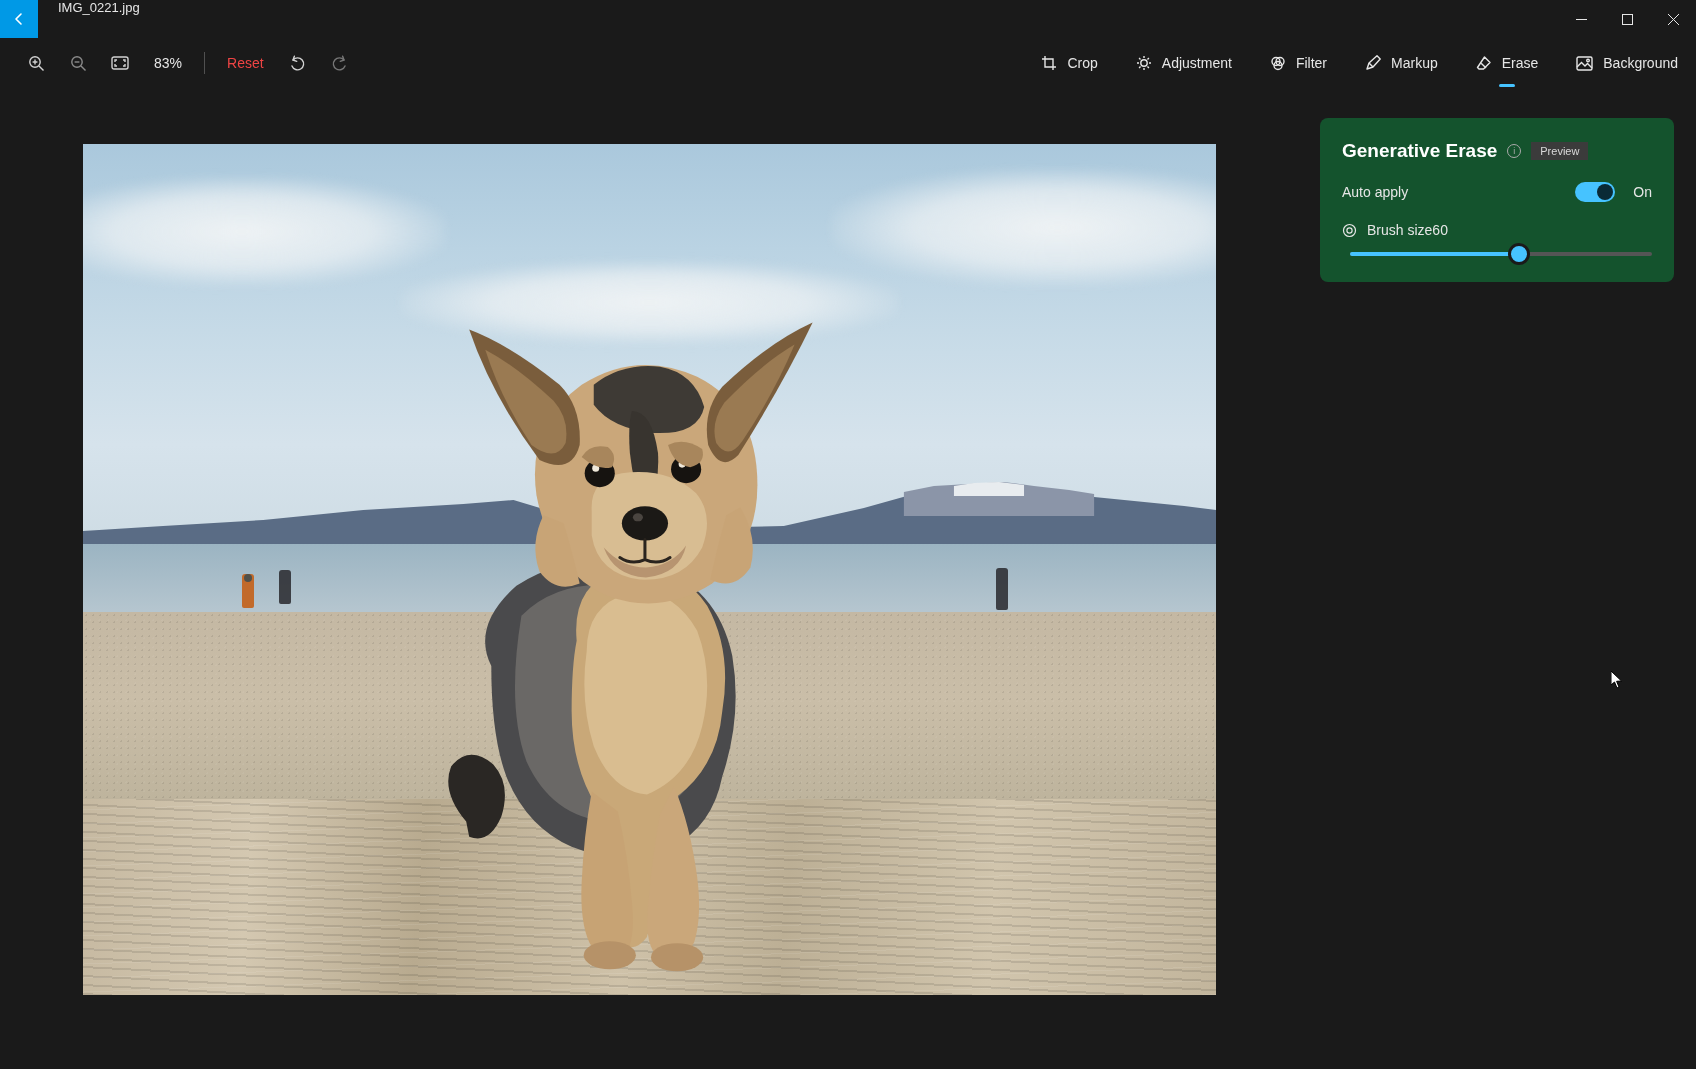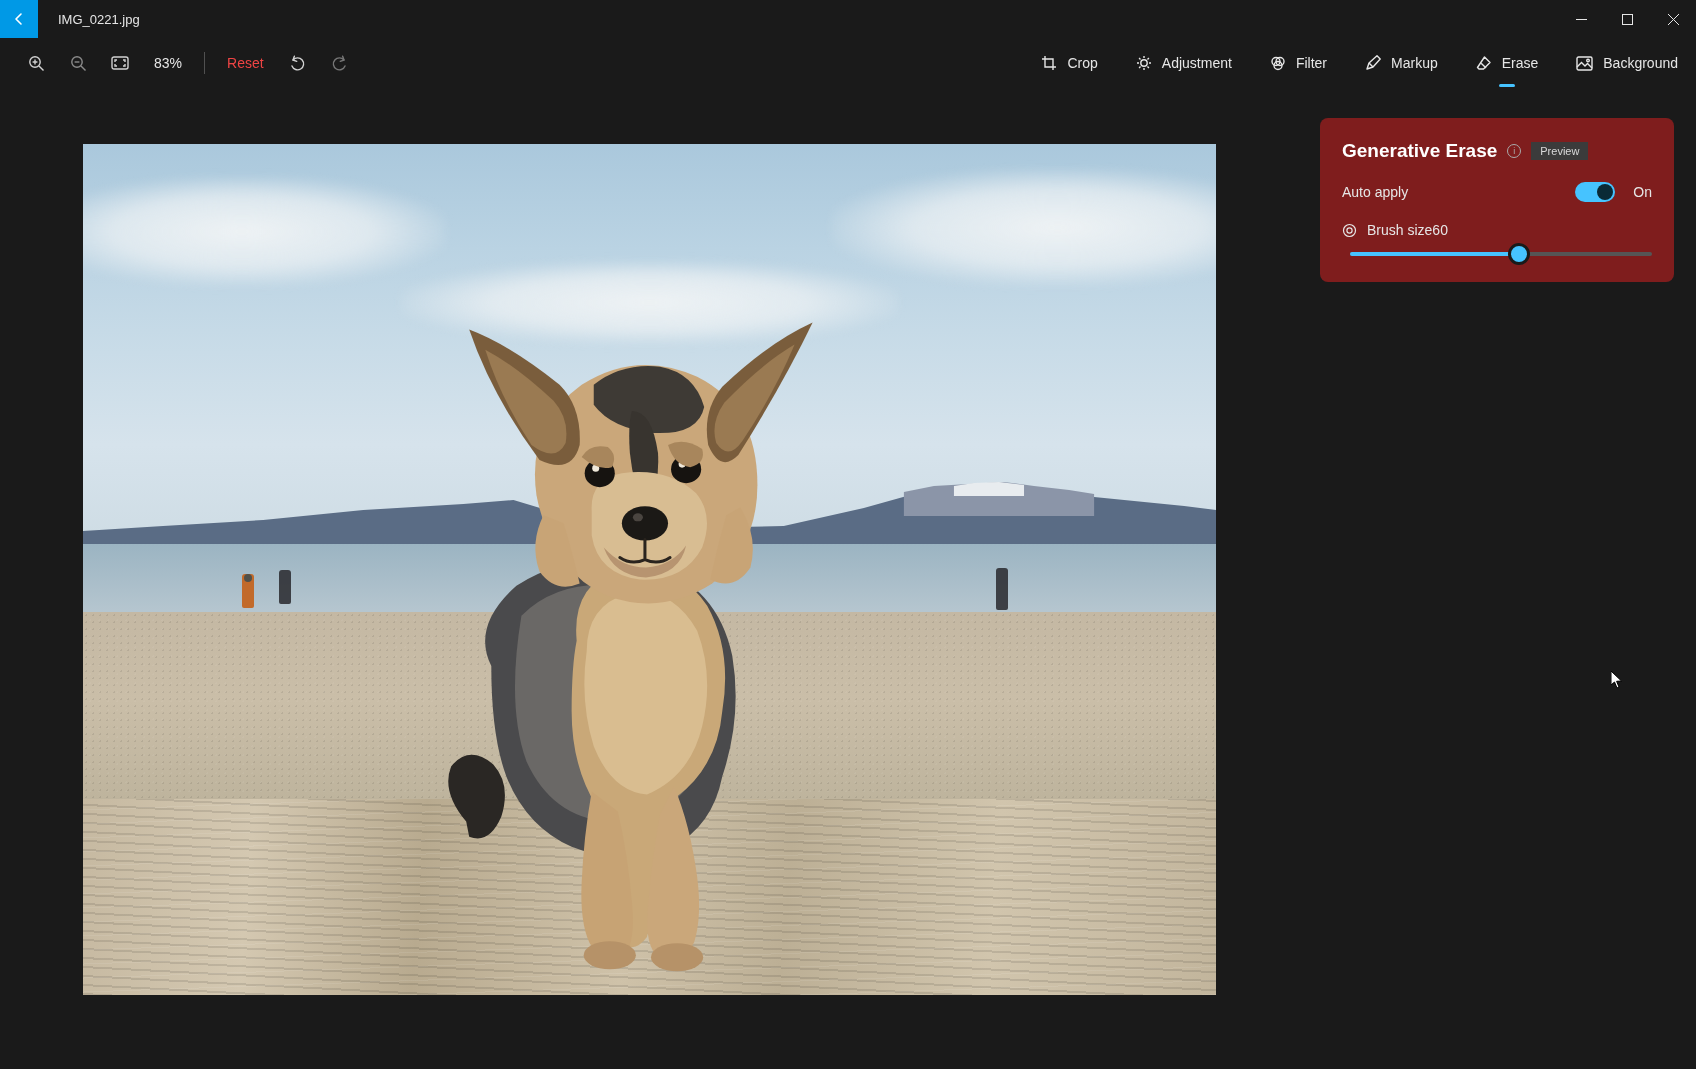--- a/index.html
+++ b/index.html
@@ -1,19 +1,19 @@
 <!DOCTYPE html>
 <html><head>
 <meta charset="utf-8">
 <style>
 * { margin:0; padding:0; box-sizing:border-box; font-family:"Segoe UI",-apple-system,BlinkMacSystemFont,sans-serif; -webkit-font-smoothing:antialiased; user-select:none; }
 body { background:#1a1a1a; color:#fff; width:1696px; height:1069px; overflow:hidden; display:flex; flex-direction:column; }
 
 
-.titlebar { height:38px; display:flex; align-items:center; background:#1a1a1a; }
+.titlebar { height:38px; display:flex; align-items:flex-start; background:#1a1a1a; }
 .back-btn { width:38px; height:38px; background:#0099e6; display:flex; align-items:center; justify-content:center; }
 .back-btn svg { stroke:#fff; }
 .title { margin-left:20px; font-size:13px; color:#e6e6e6; }
 .spacer { flex:1; }
 .win-btn { width:46px; height:38px; display:flex; align-items:center; justify-content:center; color:#e6e6e6; }
 .win-btn svg { stroke:#e6e6e6; fill:none; }
 
 
 .toolbar { height:50px; display:flex; align-items:center; padding:0 18px; gap:6px; }
 .tool-icon-btn { width:36px; height:36px; display:flex; align-items:center; justify-content:center; opacity:.9; border-radius:4px; }
@@ -46,21 +46,21 @@
 .person { position:absolute; width:12px; height:34px; background:rgba(40,40,45,.85); border-radius:3px 3px 2px 2px; }
 .p1 { left:14%; top:50.5%; background:#c26a2a; }
 .p1::before { content:""; position:absolute; top:0; left:2px; width:8px; height:8px; background:#50504a; border-radius:50%; }
 .p2 { left:17.3%; top:50%; }
 .p3 { left:80.6%; top:49.8%; height:42px; }
 
 .dog { position:absolute; left:29.8%; top:20%; width:39%; height:78%; }
 
 
 .panel-wrap { width:376px; padding:30px 22px 0 0; }
-.panel { background:#7f1d1d; border-radius:8px; padding:22px 22px 26px 22px; }
+.panel { background:#14532d; border-radius:8px; padding:22px 22px 26px 22px; }
 .panel-header { display:flex; align-items:center; gap:10px; margin-bottom:20px; }
 .panel-title { font-size:19px; font-weight:600; color:#fff; }
 .info-icon { width:14px; height:14px; border:1px solid #aaa; border-radius:50%; display:flex; align-items:center; justify-content:center; font-size:9px; color:#aaa; }
 .badge { background:#3b3b3b; color:#d9d9d9; font-size:11px; padding:3px 9px; border-radius:0; }
 .row { display:flex; align-items:center; justify-content:space-between; font-size:14px; color:#e6e6e6; margin-bottom:20px; }
 .toggle-wrap { display:flex; align-items:center; gap:18px; }
 .toggle { width:40px; height:20px; background:#46c3ff; border-radius:10px; position:relative; }
 .toggle::after { content:""; position:absolute; right:2px; top:2px; width:16px; height:16px; background:#0a2a36; border-radius:50%; }
 .row2 { display:flex; align-items:center; font-size:14px; color:#e6e6e6; }
 .row2 .left { display:flex; align-items:center; gap:10px; }

